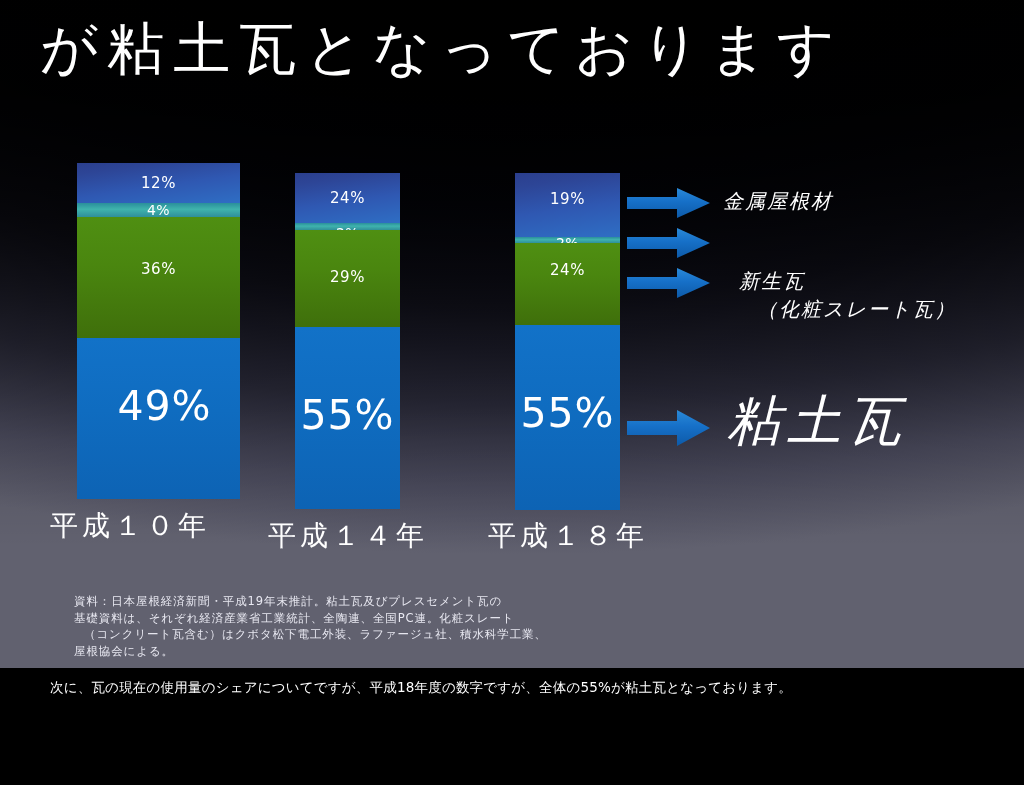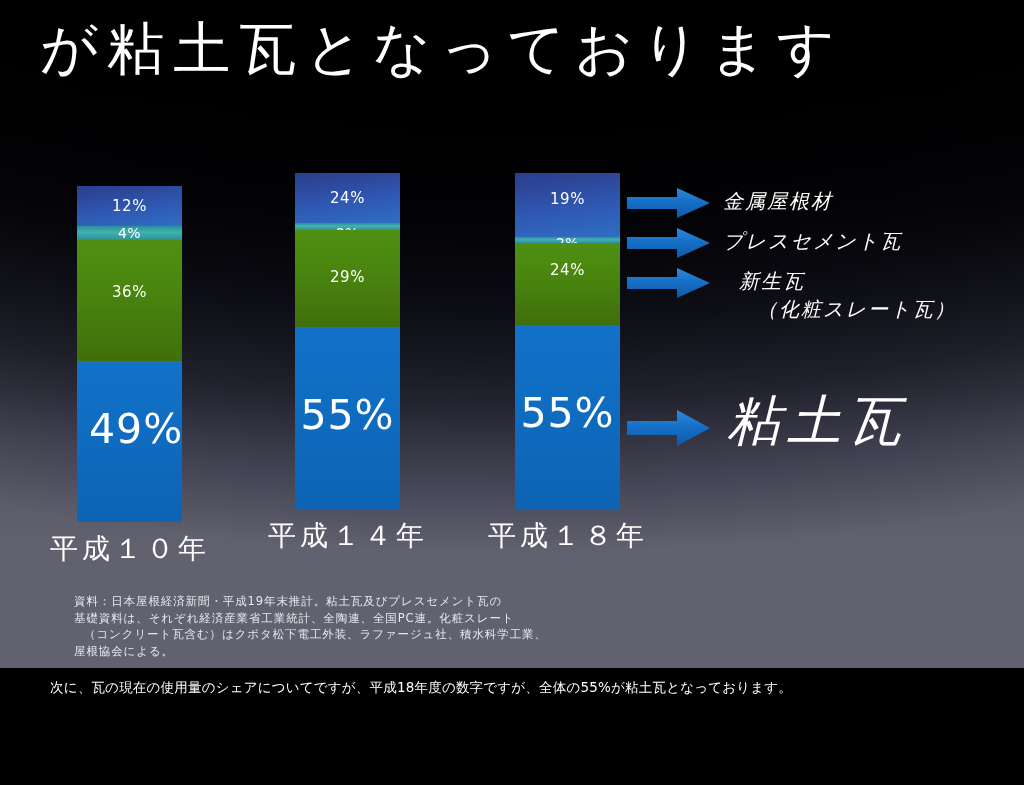--- a/index.html
+++ b/index.html
@@ -183,21 +183,21 @@
 <body>
 
 <div id="stage">
 
   <div id="slide">
 
     <div id="title">が粘土瓦となっております</div>
 
     <div id="chart">
 
-      <div class="bar-group" style="left:77px; top:186px; width:105px; height:336px;">
+      <div class="bar-group" style="left:77px; top:163px; width:119px; height:336px;padding-left:44px;">
         <div class="bar-stack" style="height:336px;">
           <div class="seg seg-metal" style="height:40.3px;">
             <span class="seg-label">12%</span>
           </div>
           <div class="seg seg-cement" style="height:13.4px;">
             <span class="seg-label small">4%</span>
           </div>
           <div class="seg seg-slate" style="height:121px;">
             <span class="seg-label" style="position:relative; top:-8px;">36%</span>
           </div>
@@ -255,21 +255,20 @@
           </defs>
           <path d="M0 9 L50 9 L50 0 L83 15 L50 30 L50 21 L0 21 Z" fill="url(#ag1)"></path>
         </svg>
         <div class="callout-text lvl1" style="left:96px; top:0px;">金属屋根材</div>
       </div>
 
       <div class="callout" style="left:627px; top:228px; width:370px; height:34px;">
         <svg class="callout-arrow" width="83" height="30" viewBox="0 0 83 30" style="left:0; top:0;">
           <path d="M0 9 L50 9 L50 0 L83 15 L50 30 L50 21 L0 21 Z" fill="url(#ag1)"></path>
         </svg>
-        <div class="callout-text lvl2" style="left:96px; top:0px;">プレスセメント瓦</div>
       </div>
 
       <div class="callout" style="left:627px; top:268px; width:380px; height:62px;">
         <svg class="callout-arrow" width="83" height="30" viewBox="0 0 83 30" style="left:0; top:0;">
           <path d="M0 9 L50 9 L50 0 L83 15 L50 30 L50 21 L0 21 Z" fill="url(#ag1)"></path>
         </svg>
         <div class="callout-text lvl3" style="left:112px; top:-1px;">
           <span>新生瓦</span>
           <span class="sub">（化粧スレート瓦）</span>
         </div>

